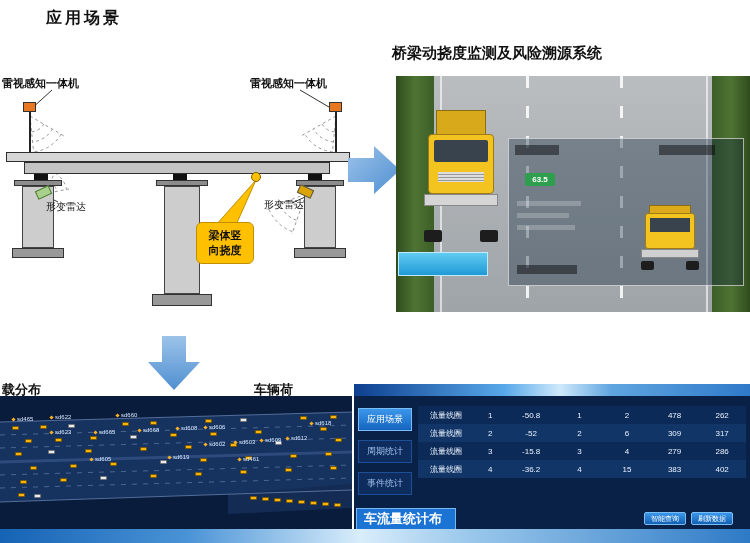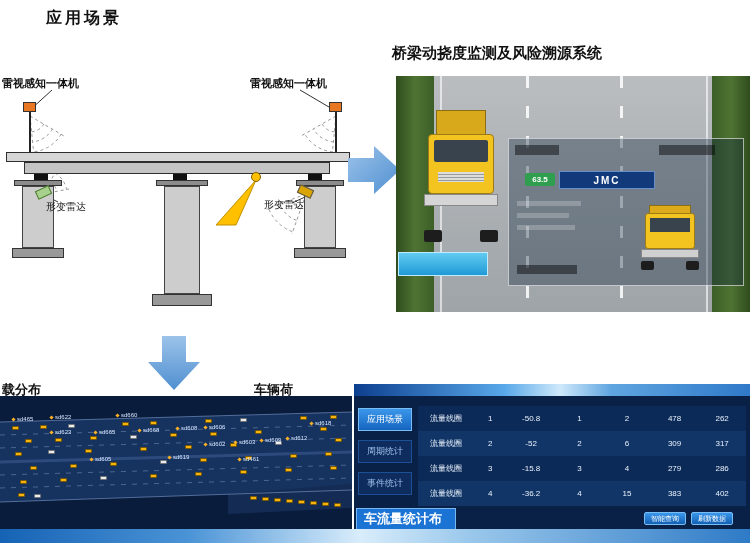--- a/index.html
+++ b/index.html
@@ -40,21 +40,21 @@
   .frag{position:absolute;font-size:13px;font-weight:bold;color:#111;}
   .load-panel{left:0;top:396px;width:352px;height:134px;background:#0a1c3c;overflow:hidden;}
   .traffic-panel{left:354px;top:384px;width:396px;height:146px;background:#0a2147;overflow:hidden;}
   .panel-header{position:absolute;left:0;top:0;width:100%;height:12px;
       background:linear-gradient(90deg,#0d3f8f,#58a8e9 38%,#cfe9fb 52%,#5fa5e0 65%,#2f79c9);}
   .ttabs{position:absolute;left:4px;top:24px;width:54px;}
   .ttab{width:54px;height:23px;margin-bottom:9px;display:flex;align-items:center;justify-content:center;
         font-size:9px;color:#9dc2ee;background:#0e2c5e;border:1px solid #1d4f94;box-sizing:border-box;cursor:pointer;}
   .ttab.active{background:linear-gradient(180deg,#3b97ea,#1565c0);color:#fff;border-color:#79bdf4;}
   .ttable{position:absolute;left:64px;top:22px;width:328px;}
-  .trow{display:flex;height:25px;}
+  .trow{display:flex;height:18px;}
   .trow.head{height:16px;background:#143e7c;}
   .trow.r0{background:#0c2a58;}
   .trow.r1{background:#113567;}
   .tcell{display:flex;align-items:center;justify-content:center;color:#e8f1fc;font-size:8px;box-sizing:border-box;}
   .tcell.hc{color:#cfe3ff;font-size:7.5px;}
   .tbtns{position:absolute;left:290px;top:128px;display:flex;gap:5px;}
   .tbtn{height:13px;min-width:42px;background:linear-gradient(180deg,#3b97ea,#1260b4);border:1px solid #79bdf4;
         border-radius:2px;color:#fff;font-size:7px;display:flex;align-items:center;justify-content:center;
         padding:0 4px;box-sizing:border-box;cursor:pointer;}
   .badge{position:absolute;height:22px;background:#1b74d4;border:1px solid #7ab6f0;color:#fff;font-weight:bold;
@@ -133,20 +133,21 @@
 
     <div class="cam-label" style="left:2px;top:6px;">雷视感知一体机</div>
     <div class="cam-label" style="left:250px;top:6px;">雷视感知一体机</div>
     <div class="radar-label" style="left:46px;top:130px;">形变雷达</div>
     <div class="radar-label" style="left:264px;top:128px;">形变雷达</div>
 
     <svg width="360" height="300" viewBox="0 0 360 300" style="z-index:3">
       <polygon points="216,155 236,155 256,110" fill="#ffc000" stroke="#bf8f00" stroke-width="1"></polygon>
       <circle cx="256" cy="107" r="4.5" fill="#ffc000" stroke="#7f6000" stroke-width="1"></circle>
     </svg>
+    <div class="callout">梁体竖向挠度</div>
   </div>
 
   <svg class="abs" style="left:348px;top:142px;" width="54" height="56" viewBox="0 0 54 56">
     <defs>
         <linearGradient id="ag1" x1="0" y1="0" x2="1" y2="1">
       <stop offset="0" stop-color="#9cc3ea"></stop>
           <stop offset="1" stop-color="#4f8fd0"></stop>
         </linearGradient>
       </defs>
     <polygon points="0,16 26,16 26,4 52,28 26,52 26,40 0,40" fill="url(#ag1)"></polygon>
@@ -176,21 +177,20 @@
       <div class="truck-part" style="left:16px;top:62px;width:46px;height:10px;background:repeating-linear-gradient(180deg,#ddd 0 2px,#999 2px 3px);"></div>
       <div class="truck-part" style="left:2px;top:84px;width:74px;height:12px;background:#d5d5d5;border:1px solid #888;"></div>
       <div class="truck-part" style="left:2px;top:120px;width:18px;height:12px;background:#1d1d1d;border-radius:2px;"></div>
       <div class="truck-part" style="left:58px;top:120px;width:18px;height:12px;background:#1d1d1d;border-radius:2px;"></div>
     </div>
 
     <div class="overlay">
       <div class="chip-dark" style="left:6px;top:6px;width:44px;height:10px;"></div>
       <div class="chip-dark" style="left:150px;top:6px;width:56px;height:10px;"></div>
       <div class="chip-green" style="left:16px;top:34px;width:30px;height:13px;">63.5</div>
-      <div class="jmc-bar" style="left:50px;top:32px;width:94px;height:16px;">JMC</div>
       <div class="hud-line" style="left:8px;top:62px;width:64px;height:5px;"></div>
       <div class="hud-line" style="left:8px;top:74px;width:52px;height:5px;"></div>
       <div class="hud-line" style="left:8px;top:86px;width:58px;height:5px;"></div>
       <div class="chip-dark" style="left:8px;top:126px;width:60px;height:9px;"></div>
 
       <div class="abs" style="left:128px;top:62px;width:66px;height:76px;">
         <div class="truck-part" style="left:12px;top:4px;width:42px;height:10px;background:#dcaa1a;border:1px solid #8a6d14;"></div>
         <div class="truck-part" style="left:8px;top:12px;width:50px;height:36px;background:#f3c31f;border:1px solid #9c7b16;border-radius:3px;"></div>
         <div class="truck-part" style="left:13px;top:17px;width:40px;height:14px;background:#39434d;"></div>
         <div class="truck-part" style="left:4px;top:48px;width:58px;height:9px;background:#d0d0d0;border:1px solid #888;"></div>

